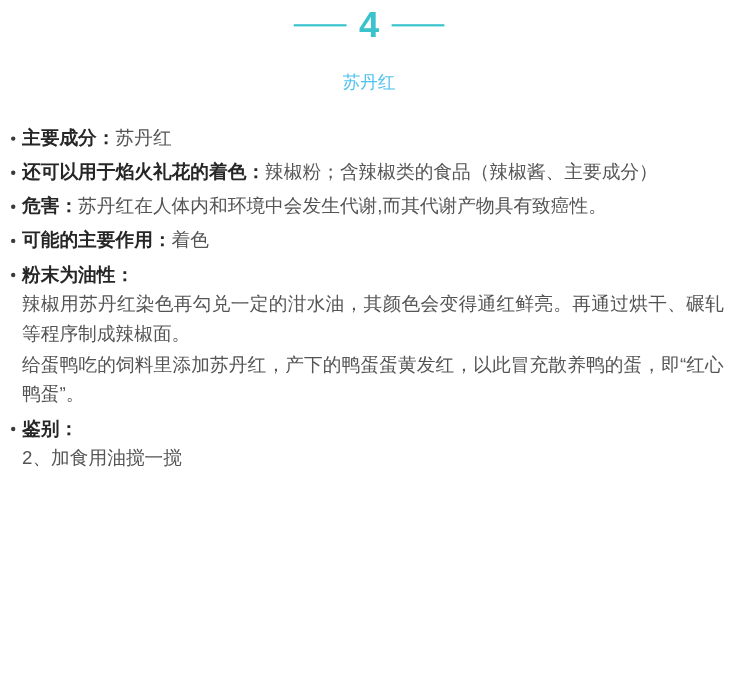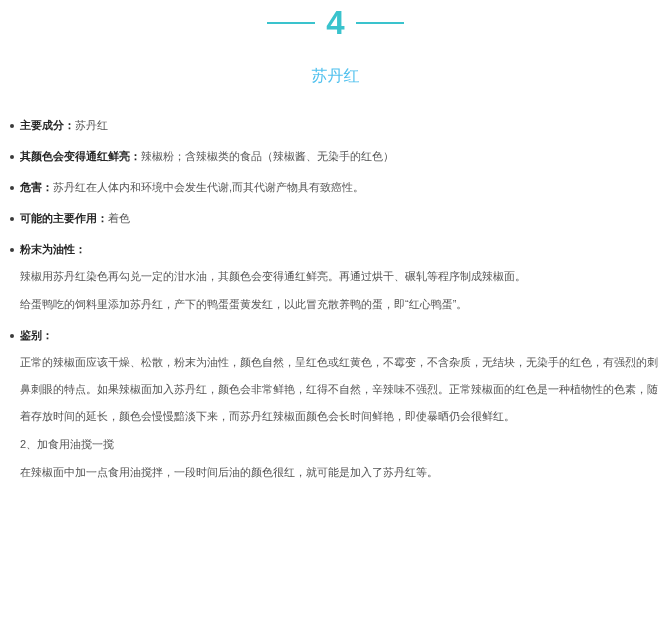--- a/index.html
+++ b/index.html
@@ -45,21 +45,21 @@
     margin-top: 26px;
   }
   .info-list {
     list-style: none;
     margin: 27px 0 0 0;
     padding: 0 9px;
   }
   .item {
     position: relative;
     padding-left: 11px;
-    font-size: 11px;
+    font-size: 17px;
     line-height: 27px;
     color: var(--body, #545454);
     margin-bottom: 4px;
     text-align: justify;
   }
   .item::before {
     content: "";
     position: absolute;
     left: 1px;
     top: 11.5px;
@@ -81,19 +81,19 @@
 
 <div class="page">
   <div class="header">
     <span class="hline"></span>
     <span class="number">4</span>
     <span class="hline"></span>
   </div>
   <div class="title">苏丹红</div>
   <ul class="info-list" id="info-list">
       <li class="item"><span class="label">主要成分：</span><span class="text">苏丹红</span></li>
-      <li class="item"><span class="label">其颜色会变得通红鲜亮：</span><span class="text">辣椒粉；含辣椒类的食品（辣椒酱、无染手的红色）</span></li>
+      <li class="item"><span class="label">还可以用于焰火礼花的着色：</span><span class="text">辣椒粉；含辣椒类的食品（辣椒酱、主要成分）</span></li>
       <li class="item"><span class="label">危害：</span><span class="text">苏丹红在人体内和环境中会发生代谢,而其代谢产物具有致癌性。</span></li>
       <li class="item"><span class="label">可能的主要作用：</span><span class="text">着色</span></li>
       <li class="item"><span class="label">粉末为油性：</span><p class="para">辣椒用苏丹红染色再勾兑一定的泔水油，其颜色会变得通红鲜亮。再通过烘干、碾轧等程序制成辣椒面。</p><p class="para">给蛋鸭吃的饲料里添加苏丹红，产下的鸭蛋蛋黄发红，以此冒充散养鸭的蛋，即“红心鸭蛋”。</p></li>
-      <li class="item"><span class="label">鉴别：</span><p class="para">正常的辣椒面应该干燥、松散，粉末为油性，颜色自然，呈红色或红黄色，不霉变，不含杂质，无结块，无染手的红色，有强烈的刺鼻刺眼的特点。如果辣椒面加入苏丹红，颜色会非常鲜艳，红得不自然，辛辣味不强烈。正常辣椒面的红色是一种植物性的色素，随着存放时间的延长，颜色会慢慢黯淡下来，而苏丹红辣椒面颜色会长时间鲜艳，即使暴晒仍会很鲜红。</p><p class="para">2、加食用油搅一搅</p><p class="para">在辣椒面中加一点食用油搅拌，一段时间后油的颜色很红，就可能是加入了苏丹红等。</p></li>
+      <li class="item"><span class="label">鉴别：</span><p class="para">2、加食用油搅一搅</p></li>
     </ul>
 </div>
 
 </body></html>

